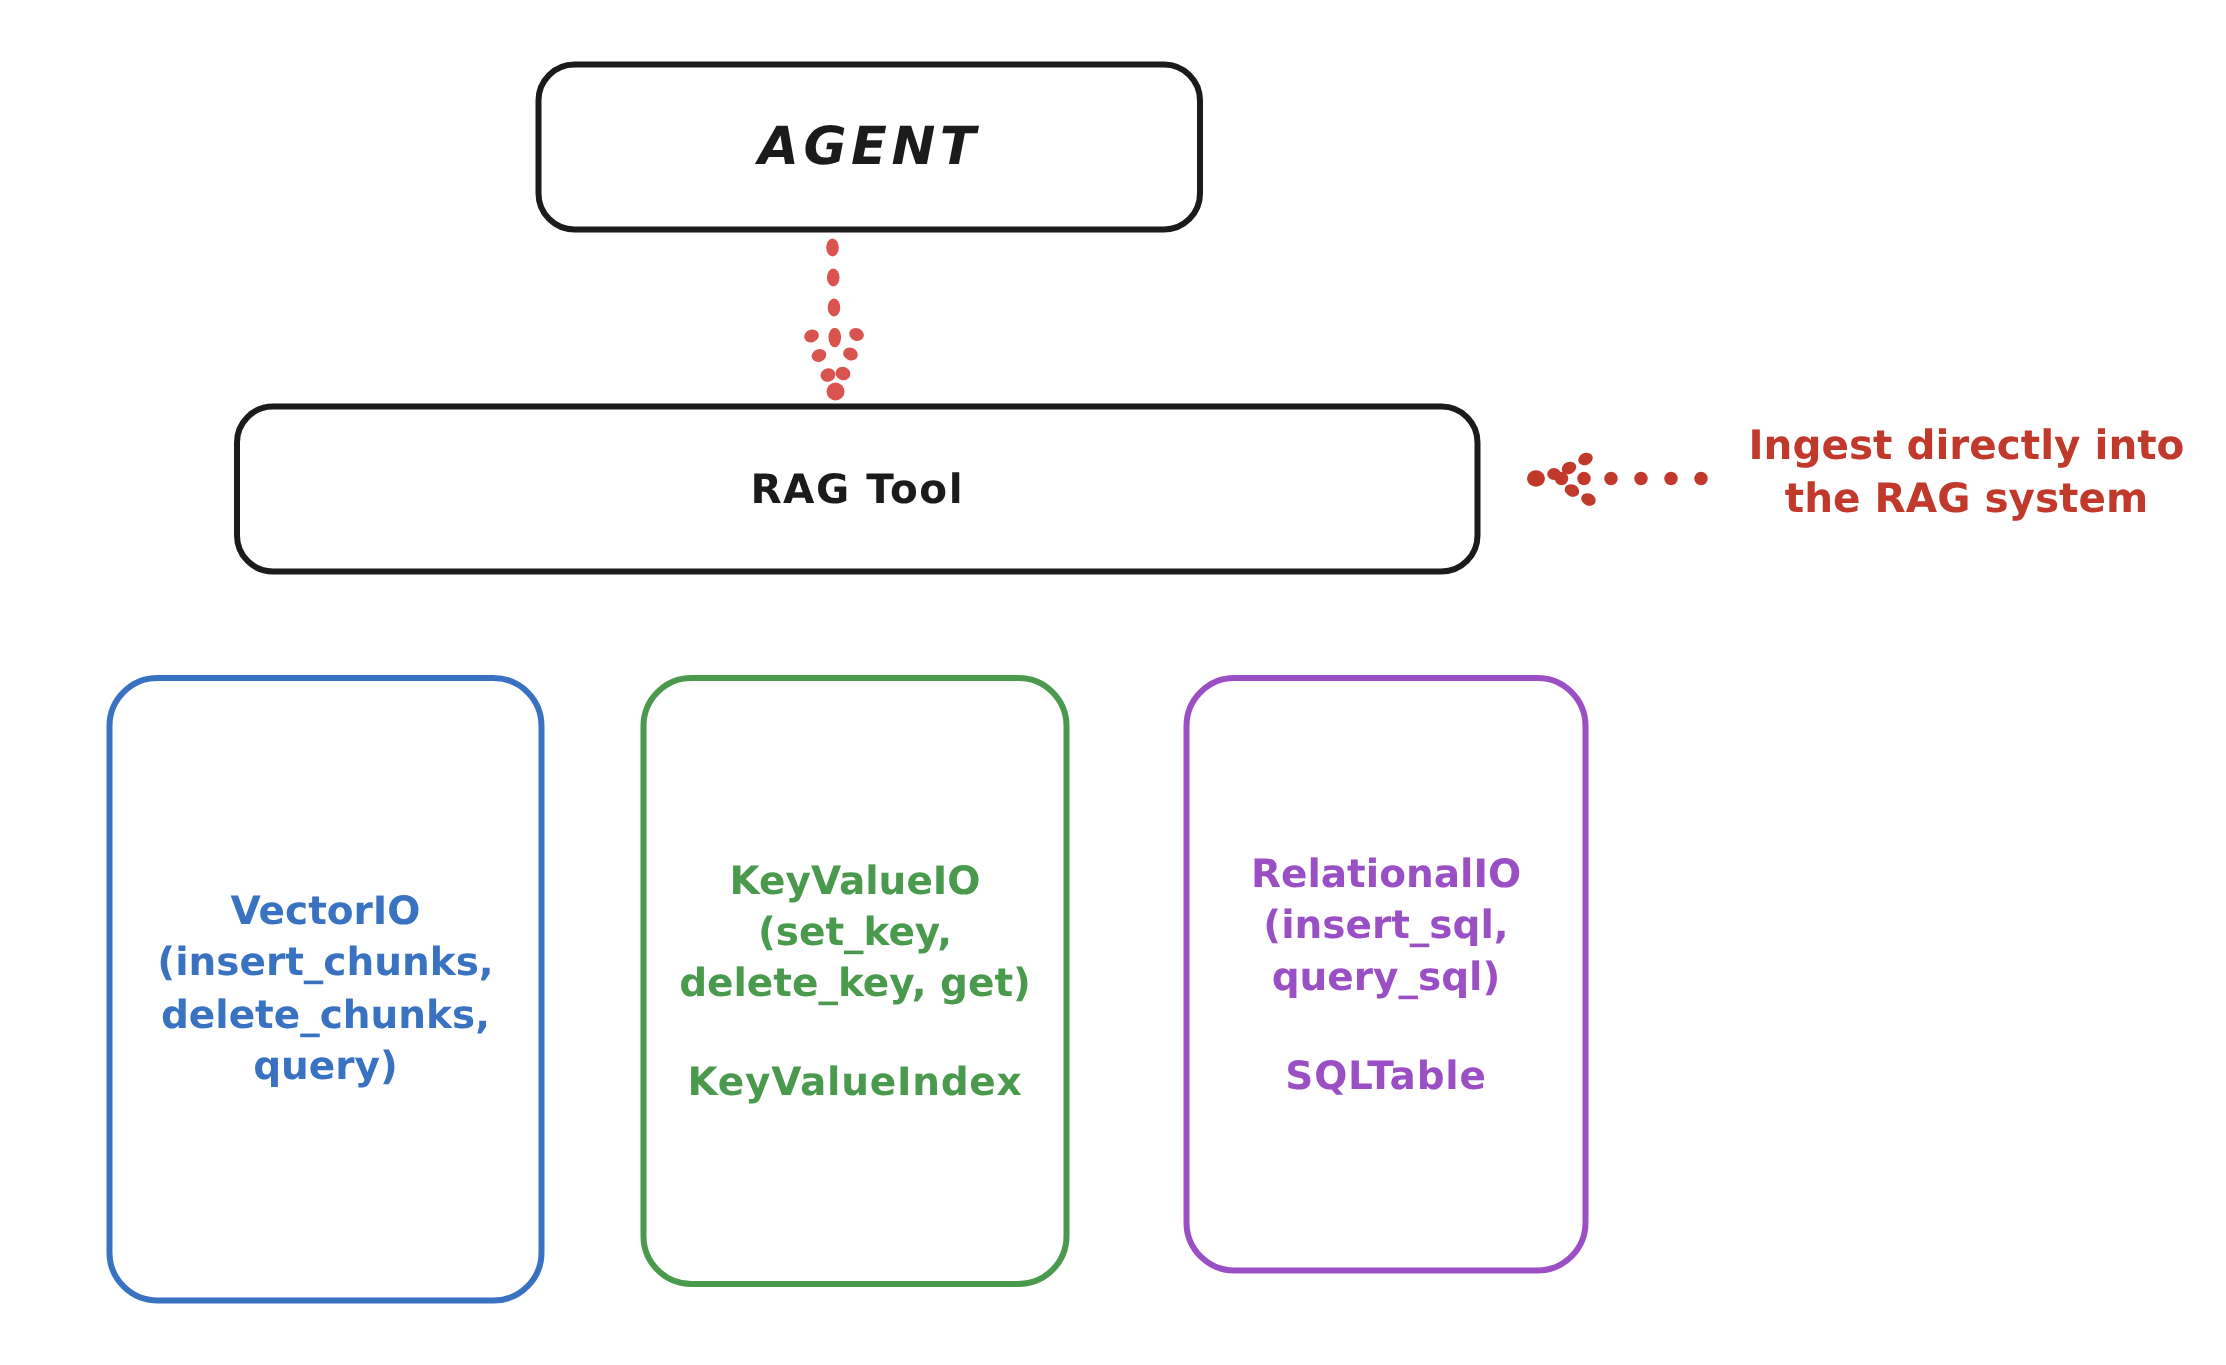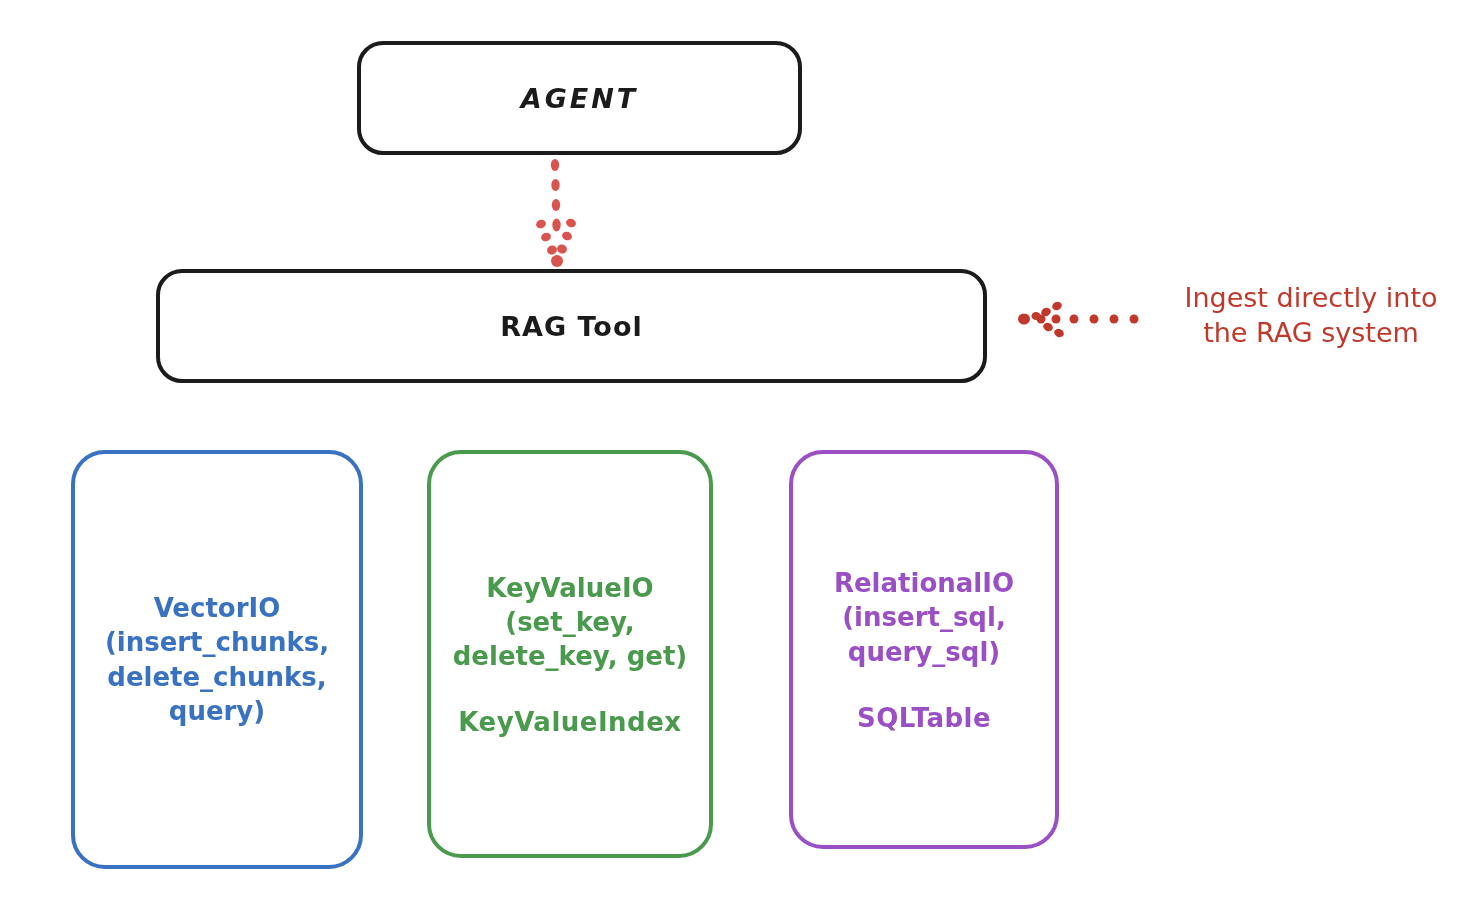--- a/index.html
+++ b/index.html
@@ -32,21 +32,21 @@
     border: 4px solid #1b1b1b;
     border-radius: 26px;
   }
   .node-dark .node-title {
     color: #1b1b1b;
     font-style: italic;
     font-weight: 600;
     letter-spacing: 2px;
   }
   #node-agent { left: 357px; top: 41px;  width: 445px; height: 114px; }
-  #node-agent .node-title { font-size: 27px; letter-spacing: 3px; }
+  #node-agent .node-title { font-size: 35px; letter-spacing: 3px; }
   #node-rag   { left: 156px; top: 269px; width: 831px; height: 114px; text-align: right; }
   #node-rag   .node-title {
     font-size: 27px;
     font-style: normal;
     letter-spacing: 1px;
     font-weight: 600;
   }
   
   .node-api {
     border-width: 4px;
@@ -95,21 +95,21 @@
   #connector-agent-rag { left: 500px; top: 155px; width: 130px; height: 120px; }
   #connector-ingest    { left: 1015px; top: 296px; width: 125px; height: 46px; }
 
   #annotation-ingest {
     position: absolute;
     left: 1146px;
     top: 280px;
     width: 330px;
     color: #c0392b;
     font-size: 27px;
-    font-weight: 400;
+    font-weight: 700;
     line-height: 1.3;
     text-align: center;
     white-space: pre-line;
     z-index: 2;
   }
 </style>
 </head>
 <body>
 
 <div id="canvas">

